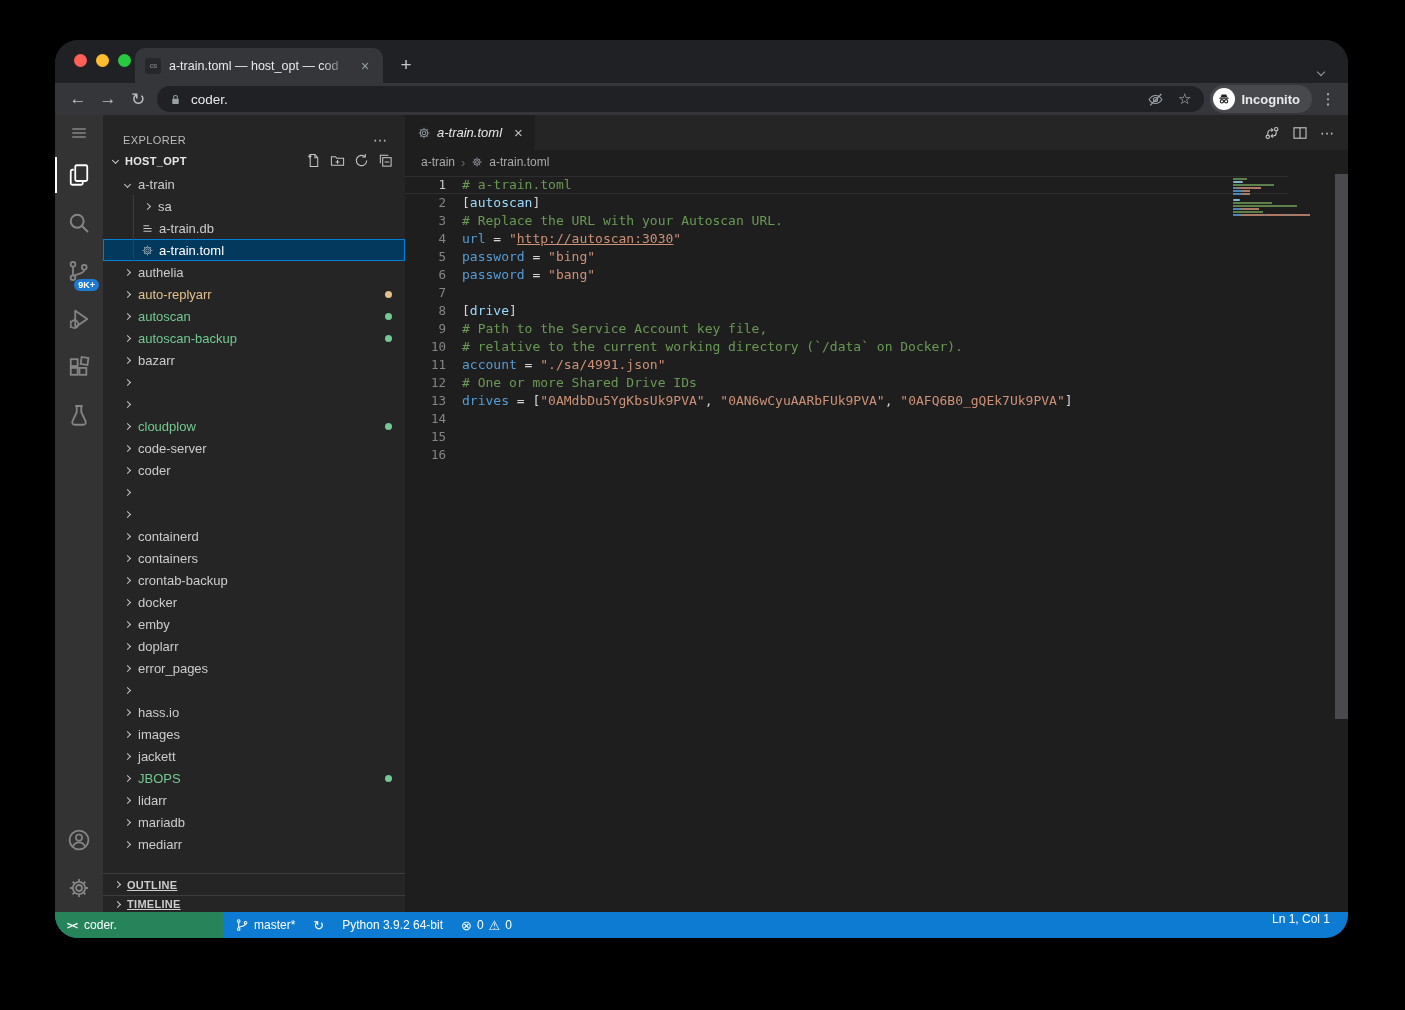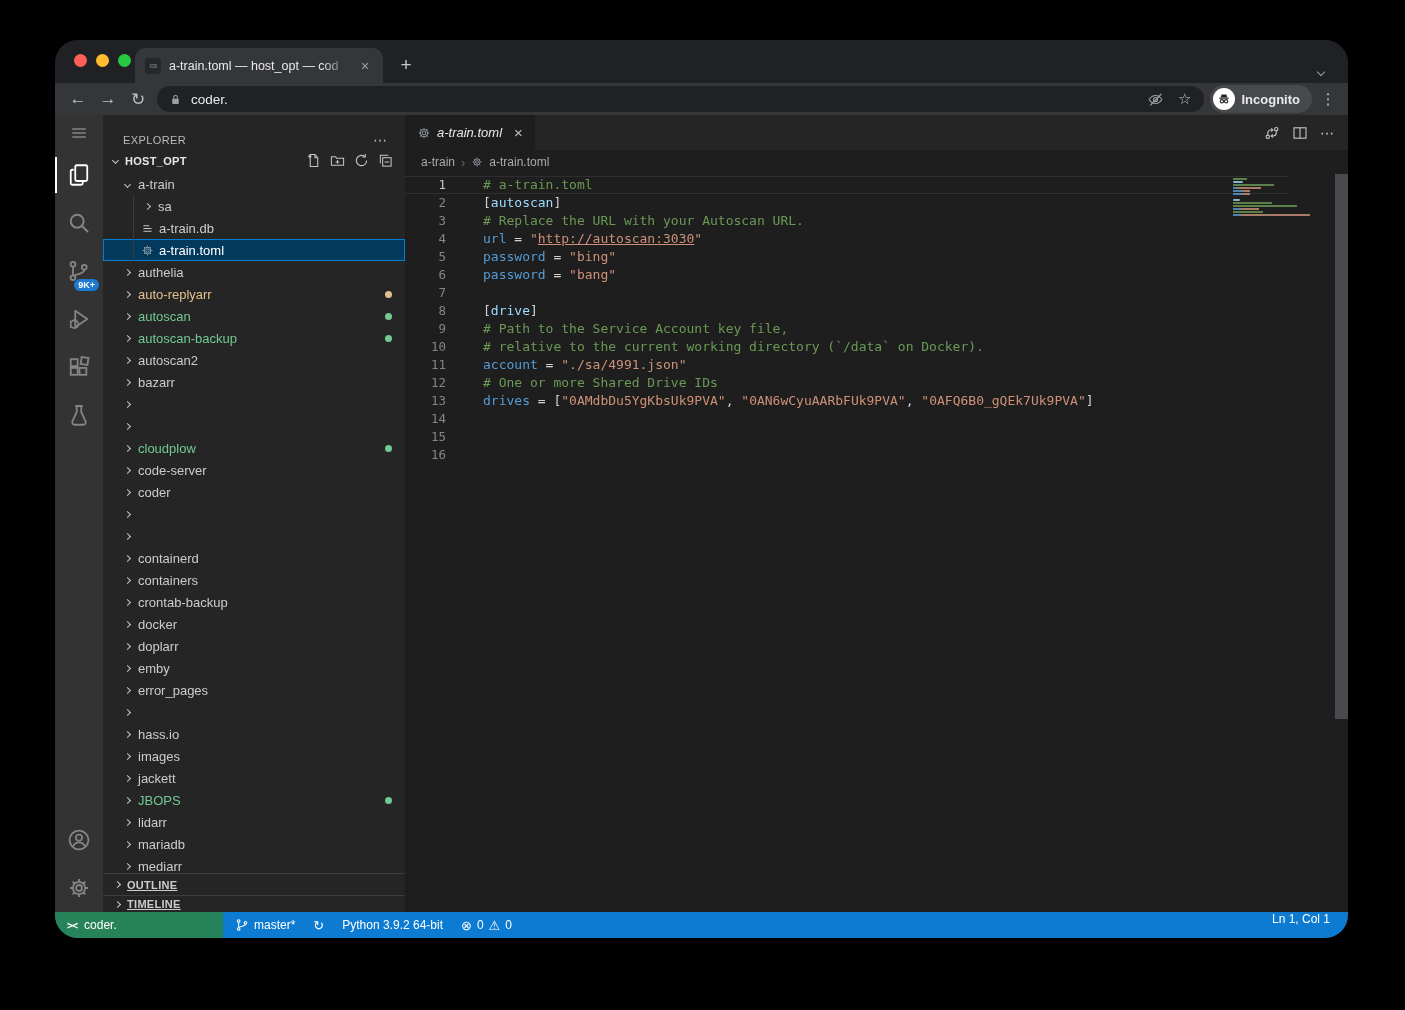--- a/index.html
+++ b/index.html
@@ -109,21 +109,21 @@
   .crumb-sep { color:#6a6a6a; font-size:13px; }
   .crumb-gear { color:#8a8f98; display:flex; }
 
   .codewrap { flex:1; position:relative; overflow:hidden;
               font-family:"DejaVu Sans Mono", monospace; }
   .code { position:absolute; left:0; right:60px; top:2px; }
   .cline { display:flex; height:18px; line-height:18px; font-size:13px; width:100%; }
   .cline.current { box-shadow:inset 0 1px 0 #2e2e2e, inset 0 -1px 0 #2e2e2e; }
   .ln { width:41px; flex:none; text-align:right; color:#858585; font-size:12.5px; }
   .cline.current .ln { color:#c6c6c6; }
-  .ctext { margin-left:37px; white-space:pre; }
+  .ctext { margin-left:16px; white-space:pre; }
   .tok.comment { color:var(--tok-comment,#6a9955); }
   .tok.key { color:var(--tok-key,#569cd6); }
   .tok.sect { color:var(--tok-sect,#9cdcfe); }
   .tok.op, .tok.punct { color:var(--tok-plain,#d4d4d4); }
   .tok.str { color:var(--tok-str,#ce9178); }
   .tok.link { color:var(--tok-str,#ce9178); text-decoration:underline; }
 
   .mm { position:absolute; right:38px; top:4px; width:77px; overflow:hidden; }
   .mmline { height:3px; display:flex; overflow:hidden; }
   .mm-tok { height:2px; display:inline-block; flex:none; opacity:.8; }
@@ -439,28 +439,20 @@
 
             <div class="trow ind1 chev-right git-added dot">
               <span class="chevbox">
                 <span class="cv"></span>
               </span>
 
               <span class="lbl">autoscan-backup</span>
               <span class="gitdot"></span>
             </div>
 
-            <div class="trow ind1 chev-right">
-              <span class="chevbox">
-                <span class="cv"></span>
-              </span>
-
-              <span class="lbl">autoscan2</span>
-
-            </div>
 
             <div class="trow ind1 chev-right">
               <span class="chevbox">
                 <span class="cv"></span>
               </span>
 
               <span class="lbl">bazarr</span>
 
             </div>
 
@@ -561,30 +553,30 @@
 
               <span class="lbl">docker</span>
 
             </div>
 
             <div class="trow ind1 chev-right">
               <span class="chevbox">
                 <span class="cv"></span>
               </span>
 
+              <span class="lbl">emby</span>
+
+            </div>
+
+            <div class="trow ind1 chev-right">
+              <span class="chevbox">
+                <span class="cv"></span>
+              </span>
+
               <span class="lbl">doplarr</span>
-
-            </div>
-
-            <div class="trow ind1 chev-right">
-              <span class="chevbox">
-                <span class="cv"></span>
-              </span>
-
-              <span class="lbl">emby</span>
 
             </div>
 
             <div class="trow ind1 chev-right">
               <span class="chevbox">
                 <span class="cv"></span>
               </span>
 
               <span class="lbl">error_pages</span>
 

